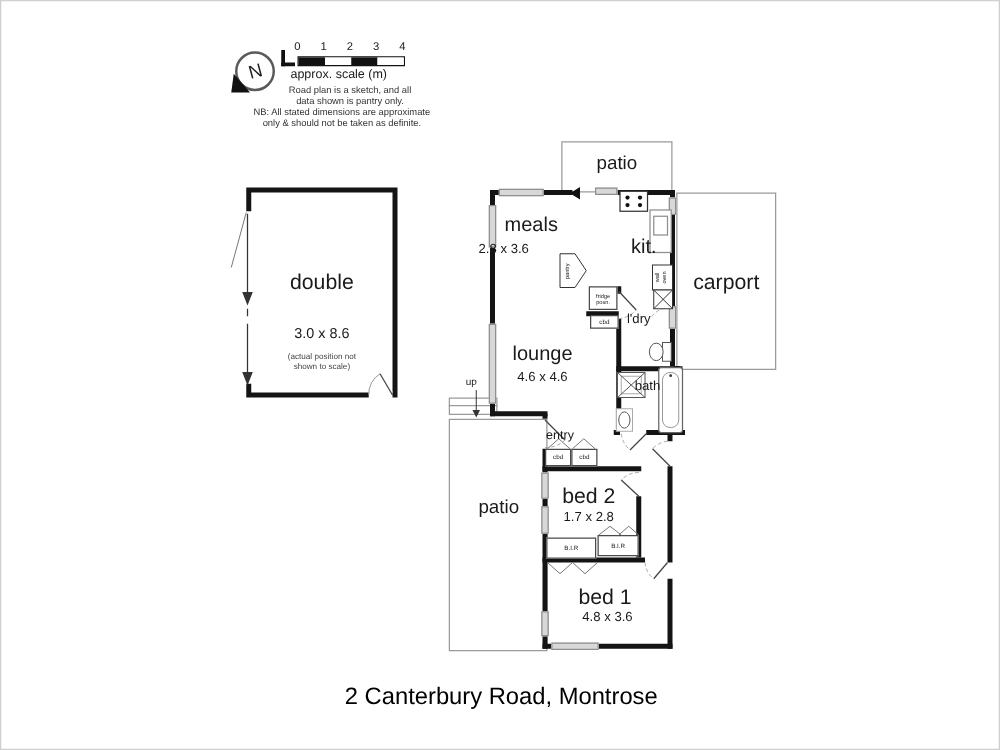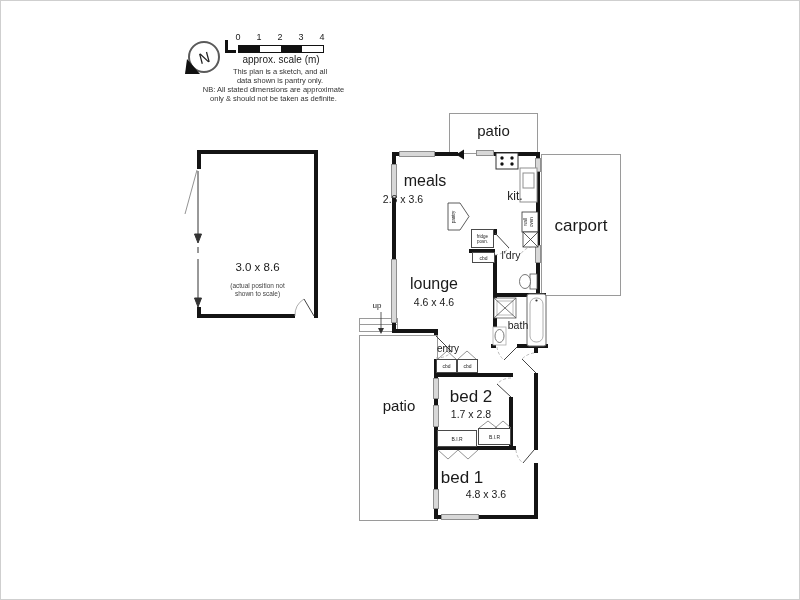--- a/index.html
+++ b/index.html
@@ -33,22 +33,22 @@
     <div style="background:#111"></div>
     <div style="background:#fff"></div>
     <div style="background:#111"></div>
     <div style="background:#fff"></div>
   </div>
   <span class="lbl" style="left:233px;top:31px;width:8px;font-size:9px">0</span>
   <span class="lbl" style="left:254px;top:31px;width:8px;font-size:9px">1</span>
   <span class="lbl" style="left:275px;top:31px;width:8px;font-size:9px">2</span>
   <span class="lbl" style="left:296px;top:31px;width:8px;font-size:9px">3</span>
   <span class="lbl" style="left:317px;top:31px;width:8px;font-size:9px">4</span>
-  <span class="lbl" style="left:220px;top:53px;width:120px;font-size:10px">approx. scale (m)</span>
-  <span class="lbl" style="left:200px;top:66px;width:158px;font-size:7.5px;color:#333">This plan is a sketch, and all</span>
+  <span class="lbl" style="left:210px;top:53px;width:120px;font-size:10px">approx. scale (m)</span>
+  <span class="lbl" style="left:200px;top:66px;width:158px;font-size:7.5px;color:#333">Road plan is a sketch, and all</span>
   <span class="lbl" style="left:200px;top:75px;width:158px;font-size:7.5px;color:#333">data shown is pantry only.</span>
   <span class="lbl" style="left:180px;top:84px;width:185px;font-size:7.5px;color:#333">NB: All stated dimensions are approximate</span>
   <span class="lbl" style="left:180px;top:93px;width:185px;font-size:7.5px;color:#333">only &amp; should not be taken as definite.</span>
 
   <div class="thin" style="left:448px;top:112px;width:89px;height:41px"></div>
   <div class="thin" style="left:540px;top:153px;width:80px;height:142px"></div>
   <div class="thin" style="left:358px;top:334px;width:79px;height:186px"></div>
   <div class="thin" style="left:358px;top:317px;width:39px;height:7px"></div>
   <div class="thin" style="left:358px;top:323px;width:39px;height:8px"></div>
 
@@ -242,32 +242,34 @@
 
     <g>
       <line x1="380" y1="311" x2="380" y2="327" stroke="#333" stroke-width="0.8"></line>
       <polygon points="377,327 383,327 380,333" fill="#333"></polygon>
     </g>
   </svg>
 
   <span class="lbl" style="left:448px;top:121px;width:89px;font-size:15px">patio</span>
   <span class="lbl" style="left:393px;top:171px;width:62px;font-size:16px">meals</span>
   <span class="lbl" style="left:372px;top:192px;width:60px;font-size:10.5px">2.8 x 3.6</span>
-  <span class="lbl" style="left:496px;top:188px;width:36px;font-size:12px">kit.</span>
+  <span class="lbl" style="left:496px;top:188px;width:36px;font-size:16px">kit.</span>
   <span class="lbl" style="left:540px;top:215px;width:80px;font-size:17px">carport</span>
   <span class="lbl" style="left:492px;top:248px;width:36px;font-size:10.5px">l'dry</span>
   <span class="lbl" style="left:400px;top:274px;width:66px;font-size:16px">lounge</span>
   <span class="lbl" style="left:402px;top:295px;width:62px;font-size:10.5px">4.6 x 4.6</span>
-  <span class="lbl" style="left:500px;top:318px;width:34px;font-size:10.5px">bath</span>
+  <span class="lbl" style="left:500px;top:302px;width:34px;font-size:10.5px">bath</span>
   <span class="lbl" style="left:430px;top:342px;width:34px;font-size:10px">entry</span>
   <span class="lbl" style="left:368px;top:300px;width:16px;font-size:8px">up</span>
   <span class="lbl" style="left:437px;top:386px;width:66px;font-size:17px">bed 2</span>
   <span class="lbl" style="left:439px;top:407px;width:62px;font-size:10.5px">1.7 x 2.8</span>
   <span class="lbl" style="left:359px;top:396px;width:78px;font-size:15px">patio</span>
-  <span class="lbl" style="left:426px;top:467px;width:70px;font-size:17px">bed 1</span>
+  <span class="lbl" style="left:448px;top:467px;width:70px;font-size:17px">bed 1</span>
   <span class="lbl" style="left:452px;top:487px;width:66px;font-size:10.5px">4.8 x 3.6</span>
 
+  <span class="lbl" style="left:201px;top:215px;width:111px;font-size:17px">double</span>
   <span class="lbl" style="left:201px;top:260px;width:111px;font-size:11.5px">3.0 x 8.6</span>
   <span class="lbl" style="left:201px;top:281px;width:111px;font-size:6.5px;color:#444">(actual position not</span>
   <span class="lbl" style="left:201px;top:289px;width:111px;font-size:6.5px;color:#444">shown to scale)</span>
 
+  <span class="lbl" style="left:0;top:546px;width:800px;font-size:19px;color:#000">2 Canterbury Road, Montrose</span>
 
 </div>
 
 </body></html>

